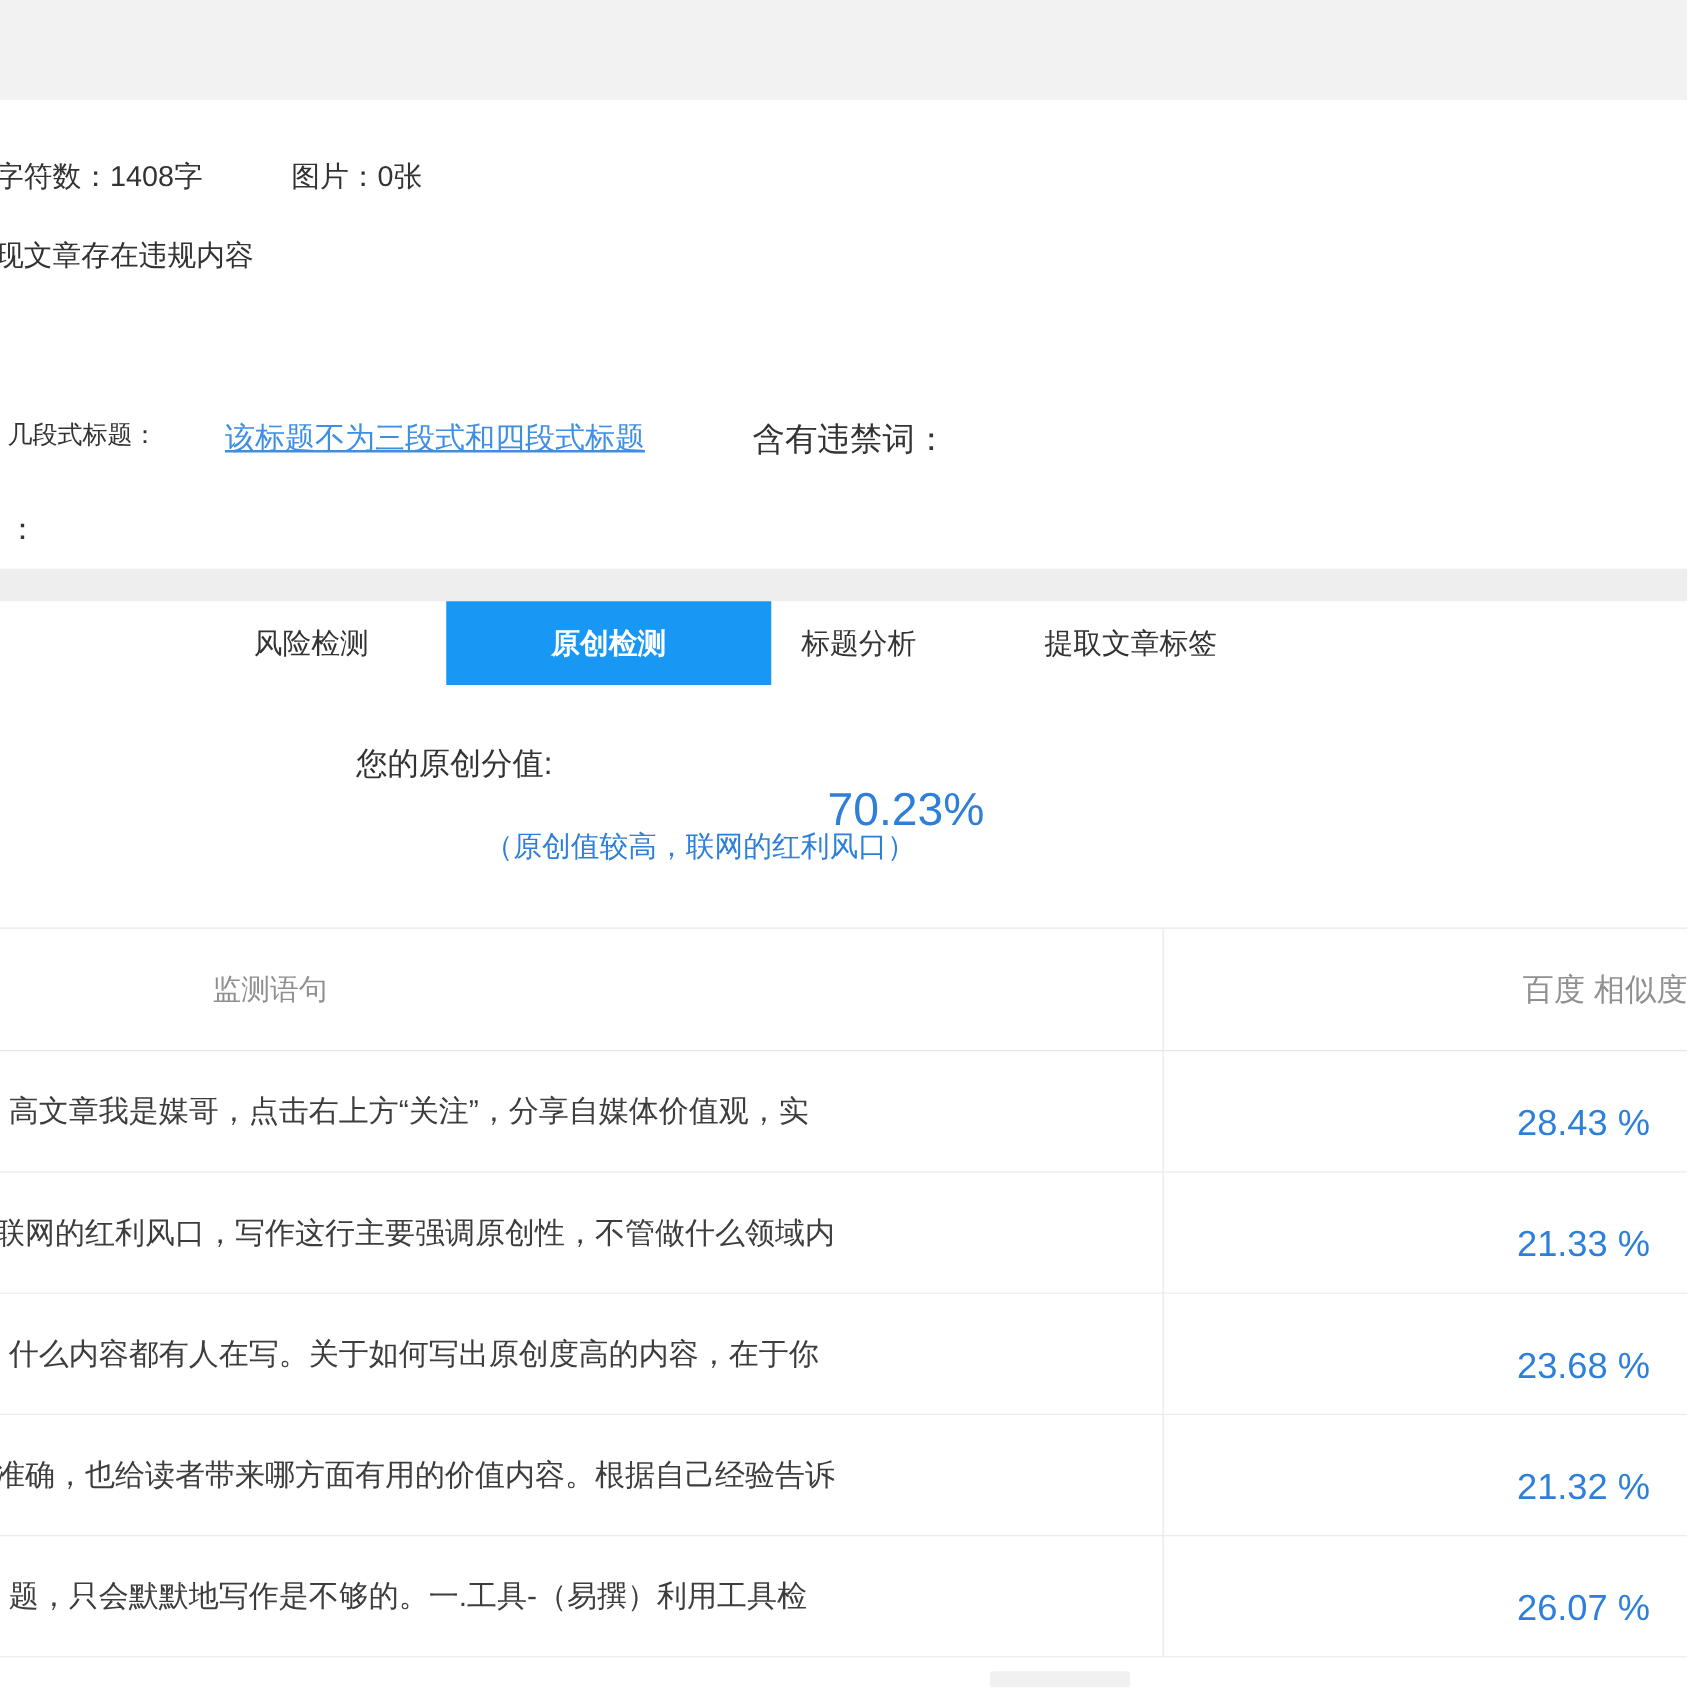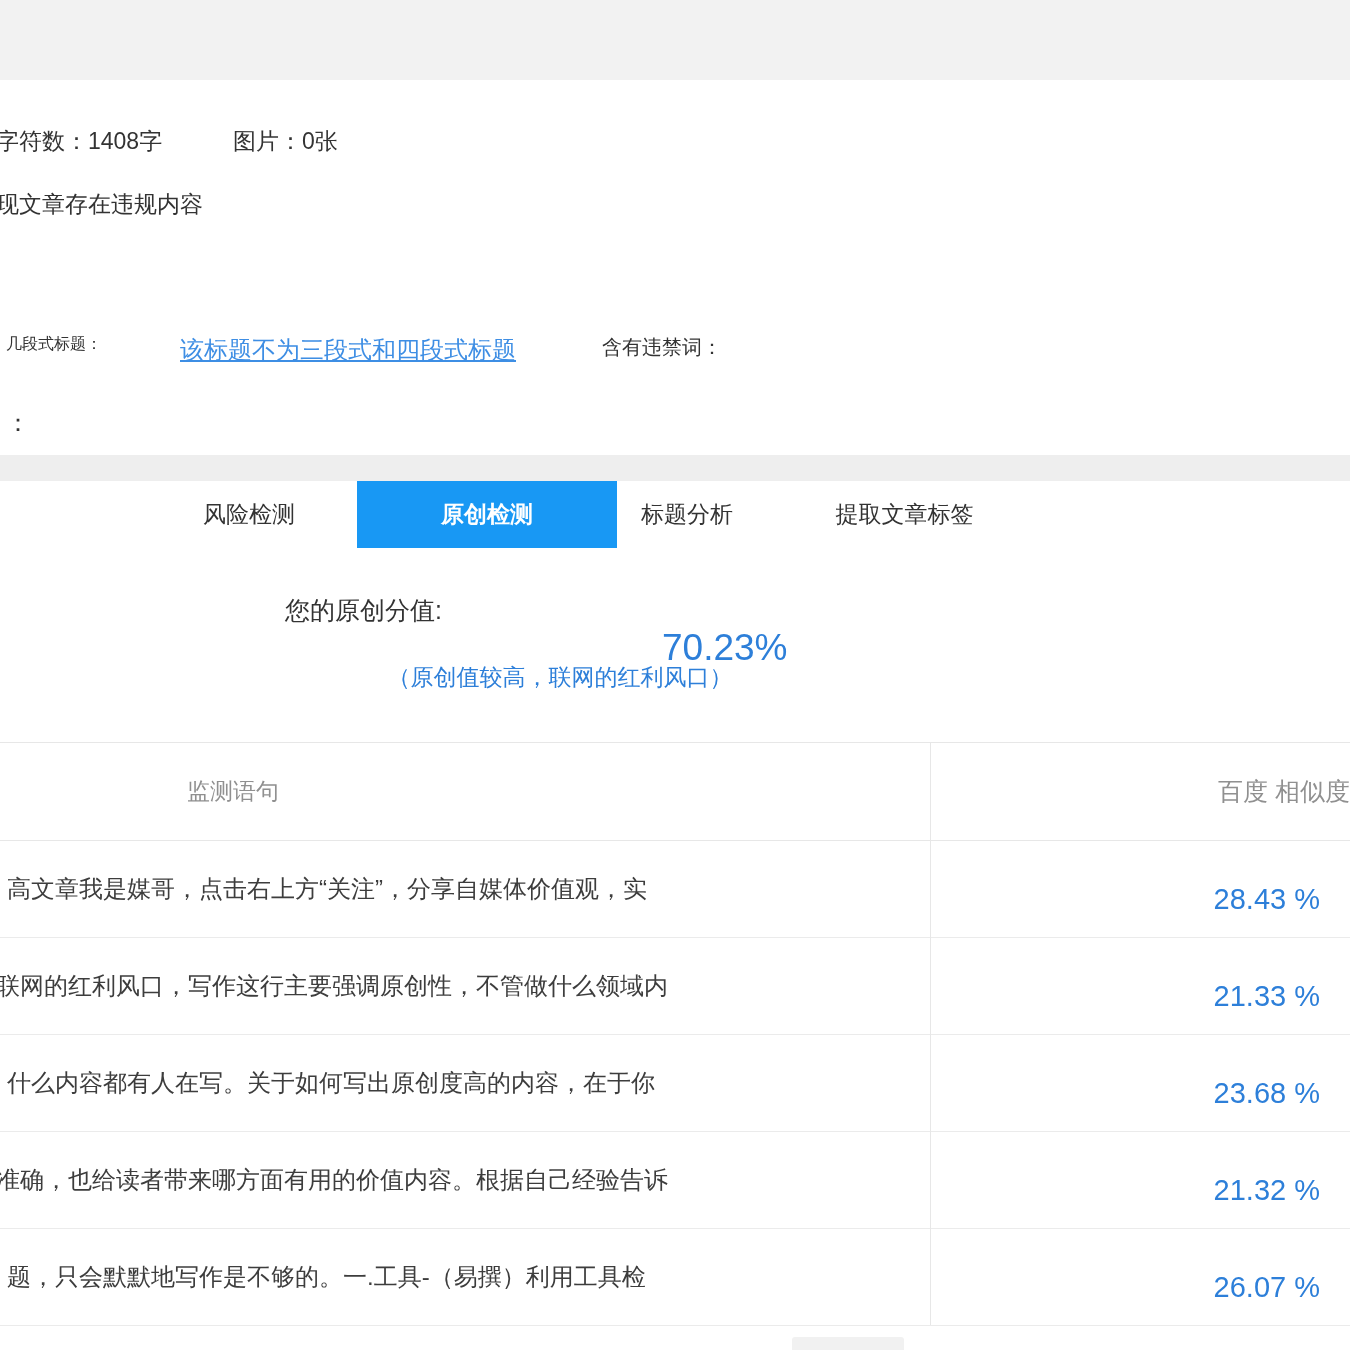--- a/index.html
+++ b/index.html
@@ -5,38 +5,38 @@
   html,body{margin:0;padding:0;background:#fff;}
   .canvas{
     position:relative;width:1350px;height:1350px;overflow:hidden;background:#ffffff;
     font-family:"Liberation Sans","DejaVu Sans",sans-serif;color:#333;
   }
   .topbar{position:absolute;left:0;top:0;width:1350px;height:80px;background:var(--topbar-gray,#f2f2f2);}
   .char-count{position:absolute;left:-4px;top:126px;font-size:23px;color:#333;white-space:nowrap;}
   .image-count{position:absolute;left:233px;top:126px;font-size:23px;color:#333;white-space:nowrap;}
   .violation{position:absolute;left:-4px;top:189px;font-size:23px;color:#333;white-space:nowrap;}
   .title-row{position:absolute;left:0;top:334px;width:1350px;height:30px;}
-  .title-label{position:absolute;left:6px;top:0;font-size:16px;color:#333;white-space:nowrap;}
+  .title-label{position:absolute;left:6px;top:0;font-size:20px;color:#333;white-space:nowrap;}
   .title-link{position:absolute;left:180px;top:0;font-size:24px;color:var(--link-blue,#3e8ee4);text-decoration:underline;cursor:pointer;white-space:nowrap;}
-  .forbidden-label{position:absolute;left:602px;top:0;font-size:20px;color:#333;white-space:nowrap;}
+  .forbidden-label{position:absolute;left:602px;top:0;font-size:26px;color:#333;white-space:nowrap;}
   .colon-label{position:absolute;left:6px;top:407px;font-size:24px;color:#333;}
   .band{position:absolute;left:0;top:455px;width:1350px;height:26px;background:var(--band-gray,#eeeeee);}
   .tabs{position:absolute;left:12px;top:481px;width:1350px;height:67px;}
   .tab{position:absolute;top:0;height:67px;line-height:67px;text-align:center;font-size:23px;color:#333;cursor:pointer;white-space:nowrap;}
   .tab.t0{left:152px;width:170px;}
   .tab.t1{left:345px;width:260px;}
   .tab.t2{left:590px;width:170px;}
   .tab.t3{left:790px;width:205px;}
   .tab.active{background:var(--accent,#1898f4);color:#fff;font-weight:bold;}
   .score-label{position:absolute;left:285px;top:594px;font-size:25px;color:#333;white-space:nowrap;}
   .score-value{position:absolute;left:662px;top:583px;font-size:37px;color:var(--blue-text,#2d7fd9);white-space:nowrap;margin-top:44px;}
   .score-advice{position:absolute;left:285px;top:662px;width:550px;text-align:center;font-size:23px;color:var(--blue-text,#2d7fd9);white-space:nowrap;}
   .table{position:absolute;left:0;top:742px;width:1350px;border-top:1px solid var(--border-gray,#e7e7e7);}
   .thead{display:flex;align-items:center;height:97px;border-bottom:1px solid var(--border-gray,#e7e7e7);}
-  .th-left{width:930px;box-sizing:border-box;padding-left:170px;font-size:23px;color:#909090;margin-left:17px;}
+  .th-left{width:930px;box-sizing:border-box;padding-left:170px;font-size:23px;color:#909090;}
   .th-right{flex:1;box-sizing:border-box;text-align:right;font-size:25px;color:#909090;}
   .trow{display:flex;align-items:center;height:96px;border-bottom:1px solid #ebebeb;padding-left:10px;}
   .td-text{width:930px;box-sizing:border-box;font-size:24px;color:#3d3d3d;white-space:nowrap;overflow:hidden;}
   .td-pct{flex:1;box-sizing:border-box;text-align:right;padding-right:30px;font-size:29px;color:var(--blue-text,#2d7fd9);white-space:nowrap;margin-top:20px;}
   .tbody .trow:nth-child(1) .td-text{margin-left:-3px;}
   .tbody .trow:nth-child(2) .td-text{margin-left:-14px;}
   .tbody .trow:nth-child(3) .td-text{margin-left:-3px;}
   .tbody .trow:nth-child(4) .td-text{margin-left:-14px;}
   .tbody .trow:nth-child(5) .td-text{margin-left:-3px;}
   .vline{position:absolute;left:930px;top:743px;width:1px;height:582px;background:var(--border-gray,#e7e7e7);}

